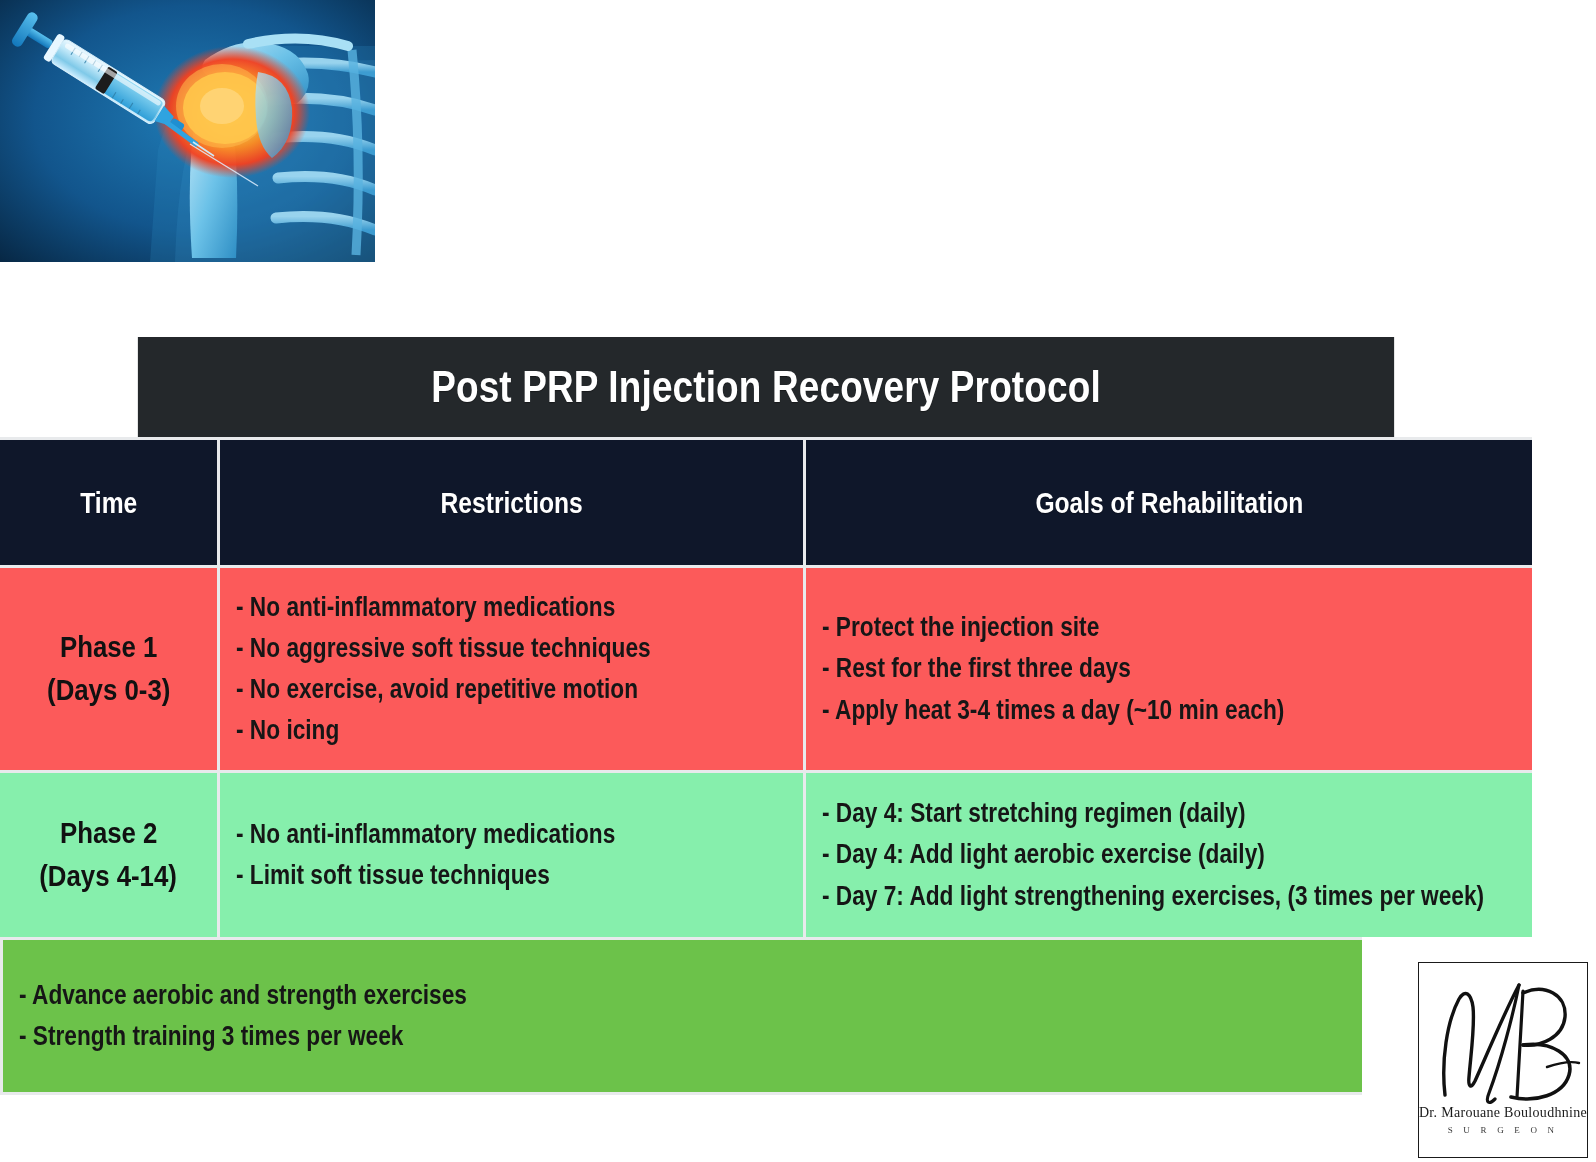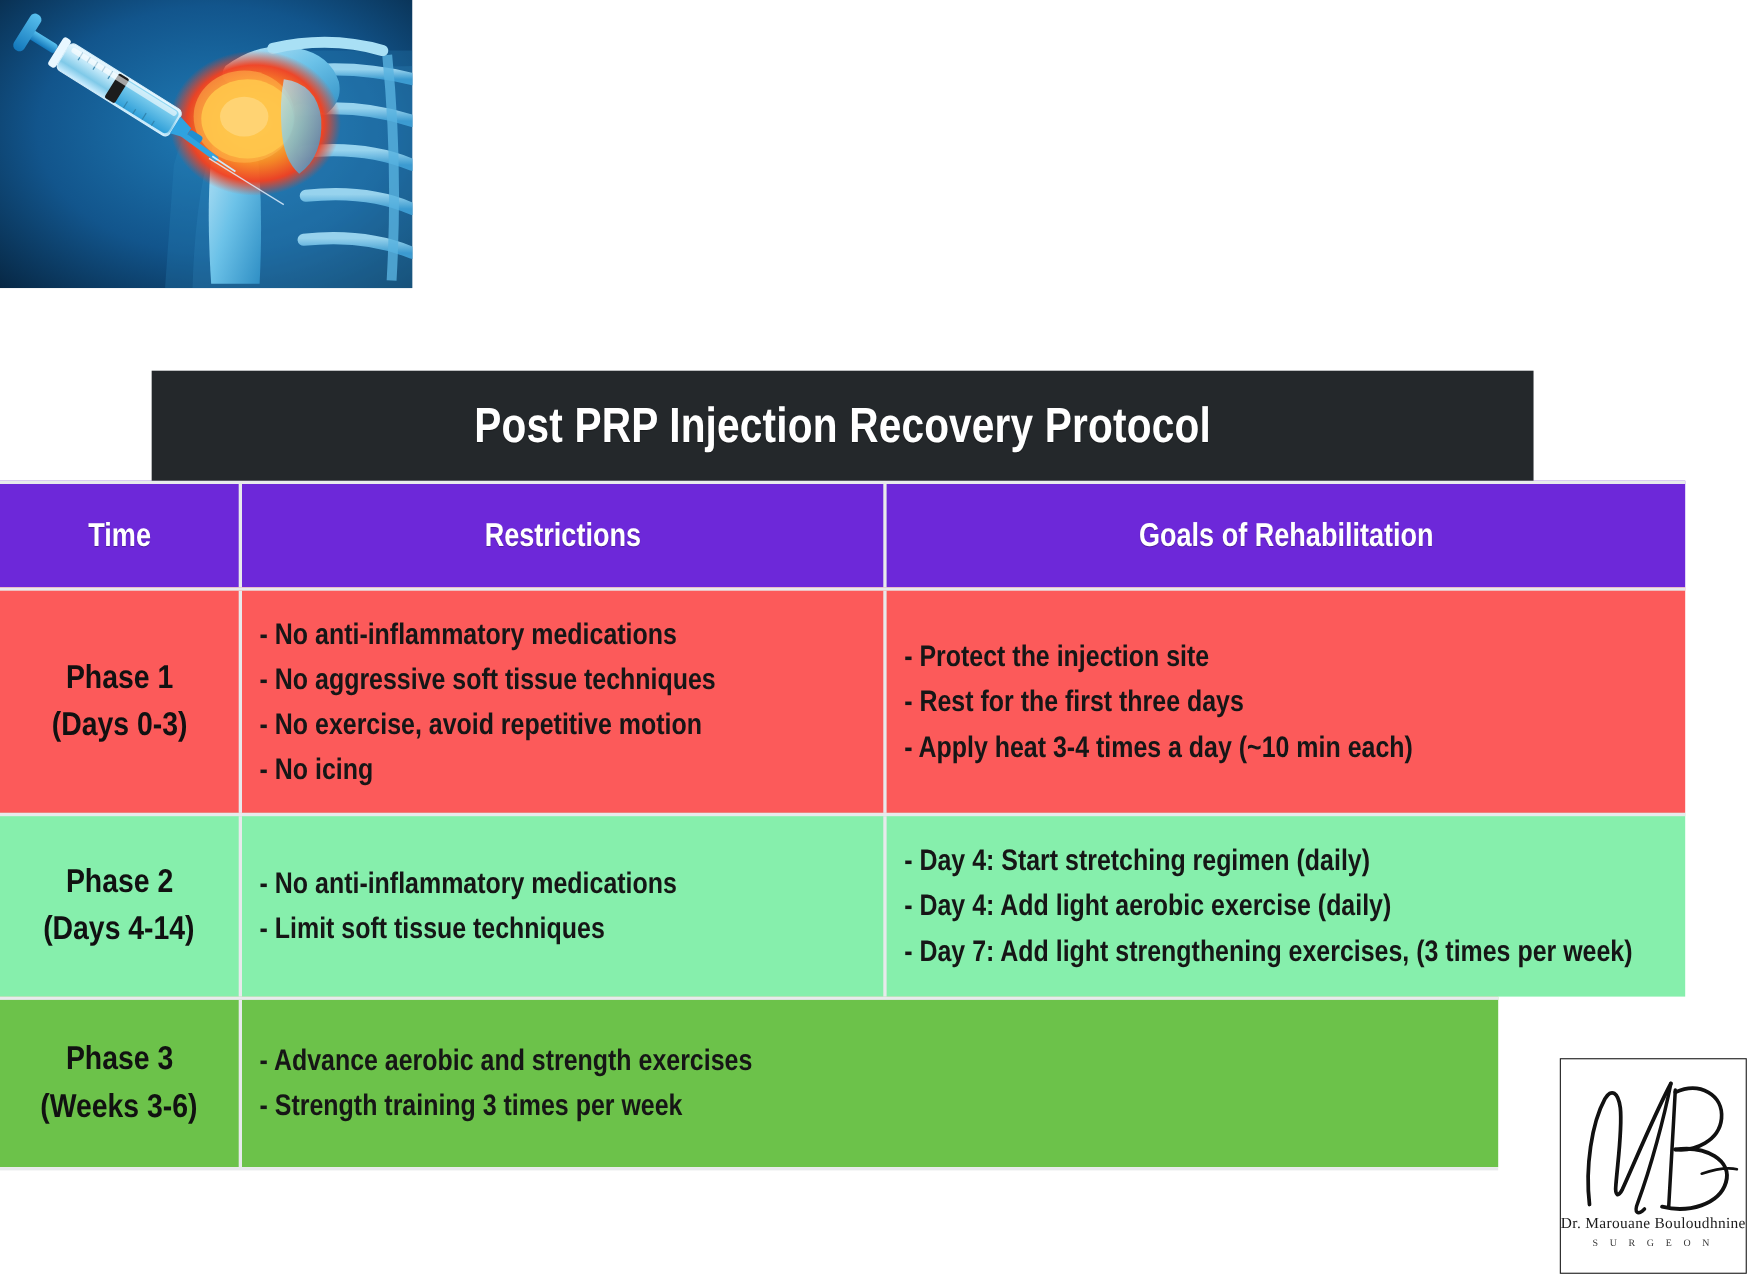--- a/index.html
+++ b/index.html
@@ -61,21 +61,21 @@
     display: flex;
     flex-direction: column;
     justify-content: center;
   }
 
   .col-time      { width: 217px; flex: 0 0 217px; }
   .col-restrict  { width: 586px; flex: 0 0 586px; border-left: 3px solid #e8eaec; }
   .col-goals     { flex: 1 1 auto;               border-left: 3px solid #e8eaec; }
 
   
-  .header-row { background: #6d28d9; height: 97px; }
+  .header-row { background: #0f172a; height: 128px; }
   .header-row .cell {
     align-items: center;
     justify-content: center;
     flex-direction: row;
   }
   .header-cell-text {
     color: #ffffff;
     font-size: 30px;
     font-weight: bold;
     transform: scaleX(0.82);
@@ -330,24 +330,20 @@
     <div class="cell col-goals">
       <ul class="bullet-list">
         <li>- Day 4: Start stretching regimen (daily)</li>
         <li>- Day 4: Add light aerobic exercise (daily)</li>
         <li>- Day 7: Add light strengthening exercises, (3 times per week)</li>
       </ul>
     </div>
   </div>
 
   <div class="table-row phase-row row-green" style="min-height:155px;">
-    <div class="cell col-time">
-      <div class="phase-label">Phase 3</div>
-      <div class="phase-label">(Weeks 3-6)</div>
-    </div>
     <div class="cell col-goals">
       <ul class="bullet-list">
         <li>- Advance aerobic and strength exercises</li>
         <li>- Strength training 3 times per week</li>
       </ul>
     </div>
   </div>
 
   <div class="table-bottom-edge"></div>
 </div>

